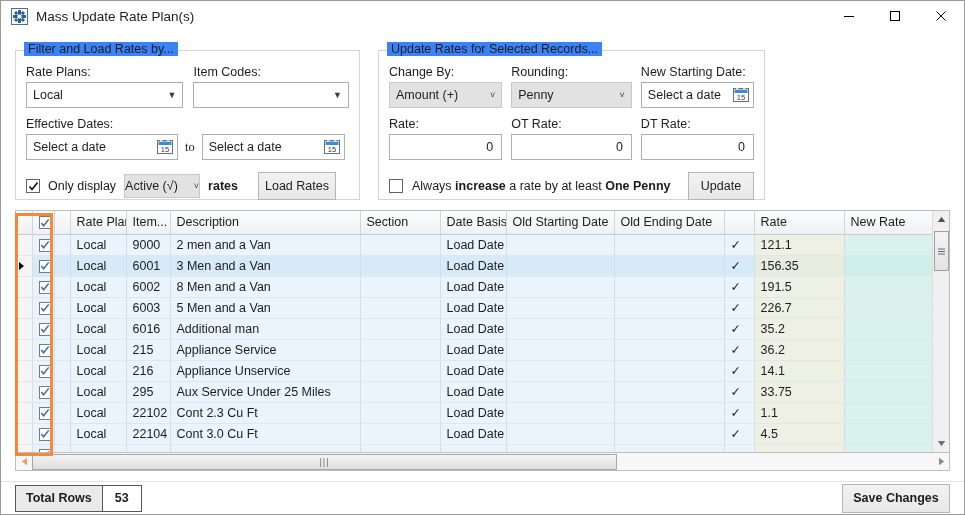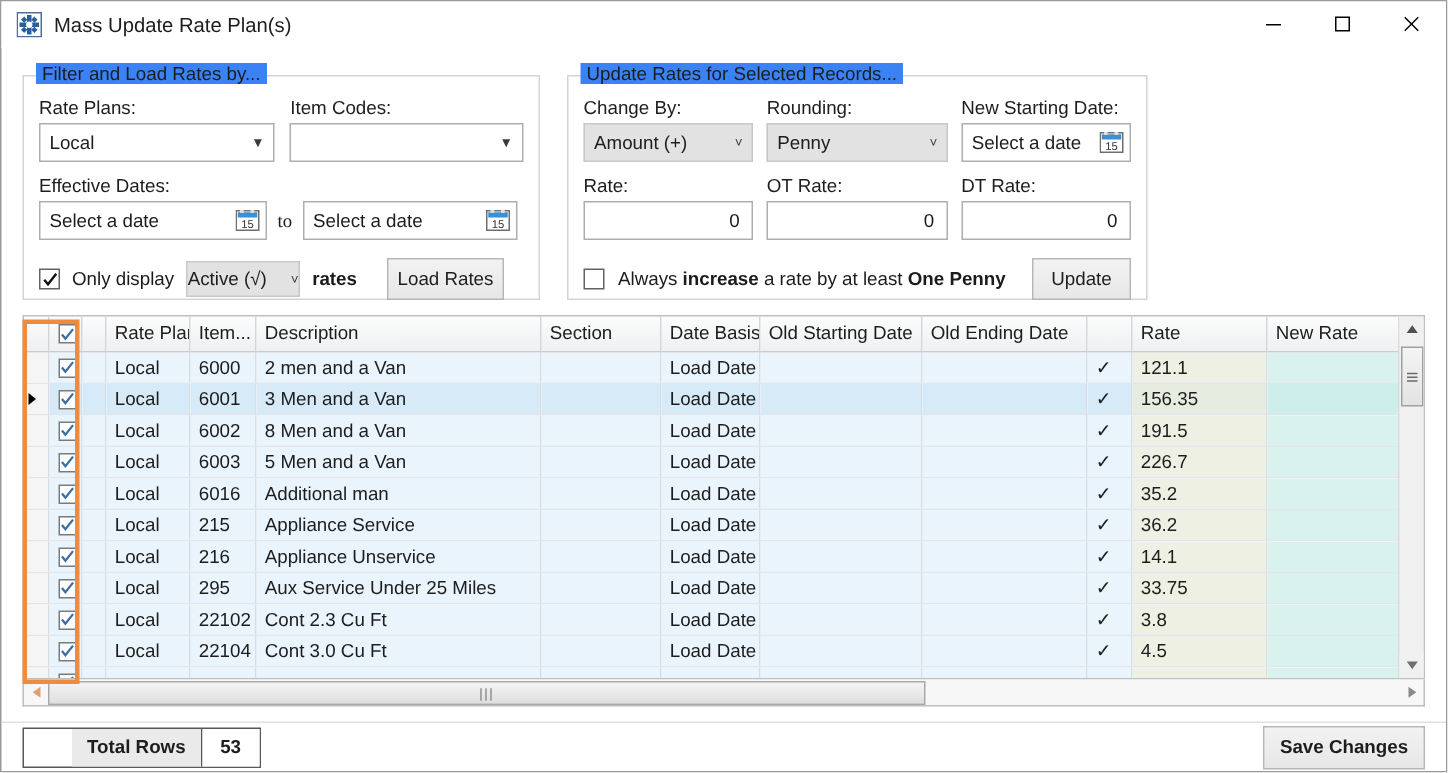--- a/index.html
+++ b/index.html
@@ -231,21 +231,20 @@
     display: flex; align-items: center;
     padding: 0 14px;
   }
   .totalrows {
     display: flex; height: 27px; border: 1px solid #585858; background: #fff;
   }
   .tr-label {
     background: #eaeaea; padding: 0 10px; display: flex; align-items: center;
     font-size: 12.5px; font-weight: bold; color: #1d1d1d;
     border-right: 1px solid #585858;
-    margin-left: 32px;
   }
   .tr-value {
     padding: 0 12px; display: flex; align-items: center;
     font-size: 12.5px; font-weight: bold; color: #1d1d1d; background: #fff;
   }
   .spacer { flex: 1 1 auto; }
   #save-changes { width: 108px; height: 29px; font-weight: bold; }
 </style>
 </head>
 <body>
@@ -466,21 +465,21 @@
       <tbody id="grid-body">
           <tr>
             <td class="c-rowhdr"></td>
             <td class="c-sel"><span class="gchk">
                 <svg width="10" height="10" viewBox="0 0 10 10">
                   <polyline points="1.3,5 3.6,7.8 8.7,1.4" fill="none" stroke="#3a6ea5" stroke-width="1.5"></polyline>
                 </svg>
               </span></td>
             <td></td>
             <td>Local</td>
-            <td>6000</td>
+            <td>9000</td>
             <td>2 men and a Van</td>
             <td></td>
             <td>Load Date</td>
             <td></td>
             <td></td>
             <td class="c-chk">✓</td>
             <td class="c-rate">121.1</td>
             <td class="c-newrate"></td>
           </tr>
           <tr class="sel">
@@ -627,21 +626,21 @@
               </span></td>
             <td></td>
             <td>Local</td>
             <td>22102</td>
             <td>Cont 2.3 Cu Ft</td>
             <td></td>
             <td>Load Date</td>
             <td></td>
             <td></td>
             <td class="c-chk">✓</td>
-            <td class="c-rate">3.8</td>
+            <td class="c-rate">1.1</td>
             <td class="c-newrate"></td>
           </tr>
           <tr>
             <td class="c-rowhdr"></td>
             <td class="c-sel"><span class="gchk">
                 <svg width="10" height="10" viewBox="0 0 10 10">
                   <polyline points="1.3,5 3.6,7.8 8.7,1.4" fill="none" stroke="#3a6ea5" stroke-width="1.5"></polyline>
                 </svg>
               </span></td>
             <td></td>

